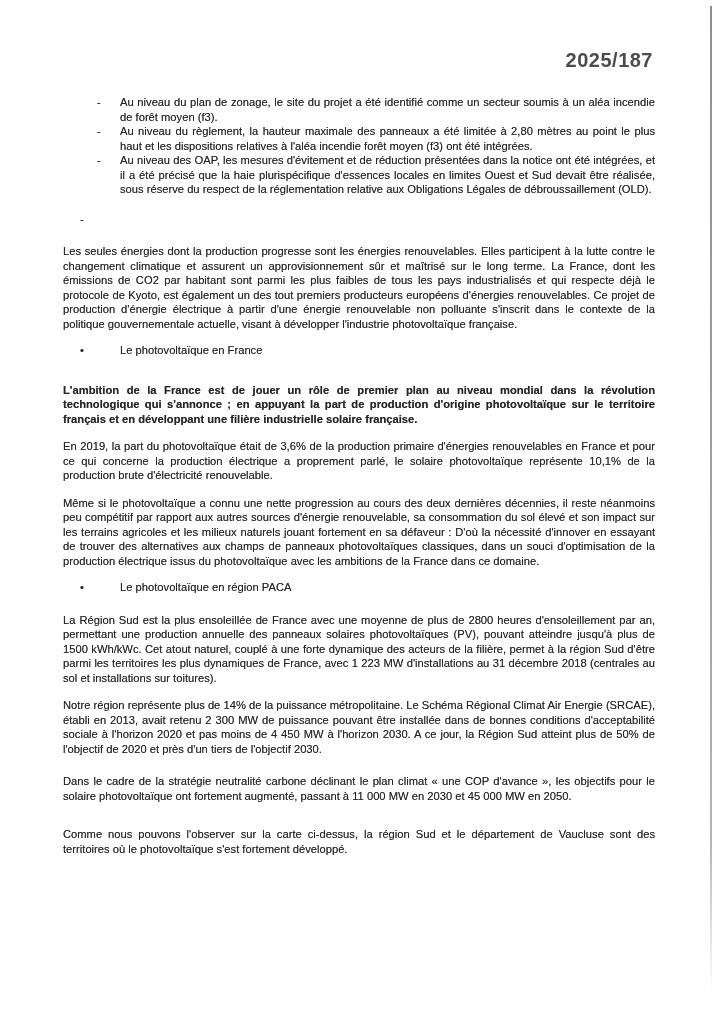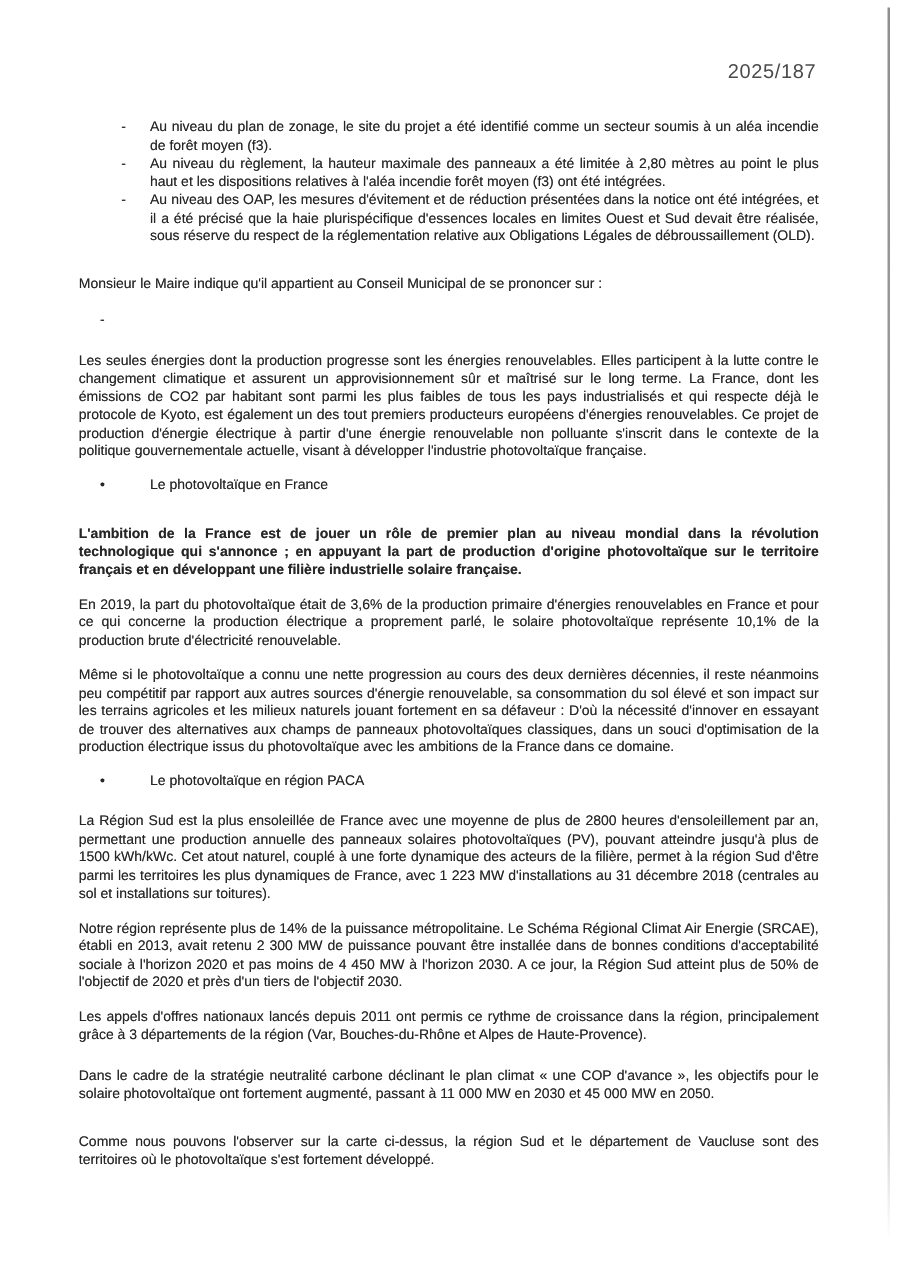--- a/index.html
+++ b/index.html
@@ -13,22 +13,22 @@
     height: 1024px;
     background: #ffffff;
     overflow: hidden;
     font-family: "Liberation Sans", sans-serif;
     color: #262626;
   }
   .page-number {
     position: absolute;
     top: 49px;
     right: 71px;
-    font-size: 16px;
-    font-weight: normal;
+    font-size: 20px;
+    font-weight: bold;
     letter-spacing: 0.5px;
     color: #4b4b4b;
   }
   .edge-line {
     position: absolute;
     top: 6px;
     left: 710px;
     width: 2px;
     height: 986px;
     background: linear-gradient(to bottom,
@@ -110,39 +110,37 @@
       <li class="dash-item">
         <span class="marker">-</span>
         <span class="item-text">Au niveau du règlement, la hauteur maximale des panneaux a été limitée à 2,80 mètres au point le plus haut et les dispositions relatives à l'aléa incendie forêt moyen (f3) ont été intégrées.</span>
       </li>
       <li class="dash-item">
         <span class="marker">-</span>
         <span class="item-text">Au niveau des OAP, les mesures d'évitement et de réduction présentées dans la notice ont été intégrées, et il a été précisé que la haie plurispécifique d'essences locales en limites Ouest et Sud devait être réalisée, sous réserve du respect de la réglementation relative aux Obligations Légales de débroussaillement (OLD).</span>
       </li>
     </ul>
 
-    <p class="intro">Monsieur le Maire indique qu'il appartient au Conseil Municipal de se prononcer sur :</p>
 
     <div class="section-head first">
       <span class="marker">-</span>
     </div>
     <p class="para flush">Les seules énergies dont la production progresse sont les énergies renouvelables. Elles participent à la lutte contre le changement climatique et assurent un approvisionnement sûr et maîtrisé sur le long terme. La France, dont les émissions de CO2 par habitant sont parmi les plus faibles de tous les pays industrialisés et qui respecte déjà le protocole de Kyoto, est également un des tout premiers producteurs européens d'énergies renouvelables. Ce projet de production d'énergie électrique à partir d'une énergie renouvelable non polluante s'inscrit dans le contexte de la politique gouvernementale actuelle, visant à développer l'industrie photovoltaïque française.</p>
 
     <div class="section-head">
       <span class="marker">•</span>
       <span class="head-text">Le photovoltaïque en France</span>
     </div>
     <p class="para after-head">L'ambition de la France est de jouer un rôle de premier plan au niveau mondial dans la révolution technologique qui s'annonce ; en appuyant la part de production d'origine photovoltaïque sur le territoire français et en développant une filière industrielle solaire française.</p>
     <p class="para">En 2019, la part du photovoltaïque était de 3,6% de la production primaire d'énergies renouvelables en France et pour ce qui concerne la production électrique a proprement parlé, le solaire photovoltaïque représente 10,1% de la production brute d'électricité renouvelable.</p>
     <p class="para">Même si le photovoltaïque a connu une nette progression au cours des deux dernières décennies, il reste néanmoins peu compétitif par rapport aux autres sources d'énergie renouvelable, sa consommation du sol élevé et son impact sur les terrains agricoles et les milieux naturels jouant fortement en sa défaveur : D'où la nécessité d'innover en essayant de trouver des alternatives aux champs de panneaux photovoltaïques classiques, dans un souci d'optimisation de la production électrique issus du photovoltaïque avec les ambitions de la France dans ce domaine.</p>
 
     <div class="section-head">
       <span class="marker">•</span>
       <span class="head-text">Le photovoltaïque en région PACA</span>
     </div>
     <p class="para flush">La Région Sud est la plus ensoleillée de France avec une moyenne de plus de 2800 heures d'ensoleillement par an, permettant une production annuelle des panneaux solaires photovoltaïques (PV), pouvant atteindre jusqu'à plus de 1500 kWh/kWc. Cet atout naturel, couplé à une forte dynamique des acteurs de la filière, permet à la région Sud d'être parmi les territoires les plus dynamiques de France, avec 1 223 MW d'installations au 31 décembre 2018 (centrales au sol et installations sur toitures).</p>
     <p class="para">Notre région représente plus de 14% de la puissance métropolitaine. Le Schéma Régional Climat Air Energie (SRCAE), établi en 2013, avait retenu 2 300 MW de puissance pouvant être installée dans de bonnes conditions d'acceptabilité sociale à l'horizon 2020 et pas moins de 4 450 MW à l'horizon 2030. A ce jour, la Région Sud atteint plus de 50% de l'objectif de 2020 et près d'un tiers de l'objectif 2030.</p>
-    <p class="para">Les appels d'offres nationaux lancés depuis 2011 ont permis ce rythme de croissance dans la région, principalement grâce à 3 départements de la région (Var, Bouches-du-Rhône et Alpes de Haute-Provence).</p>
     <p class="para flush">Dans le cadre de la stratégie neutralité carbone déclinant le plan climat « une COP d'avance », les objectifs pour le solaire photovoltaïque ont fortement augmenté, passant à 11 000 MW en 2030 et 45 000 MW en 2050.</p>
     <p class="para gap-lg">Comme nous pouvons l'observer sur la carte ci-dessus, la région Sud et le département de Vaucluse sont des territoires où le photovoltaïque s'est fortement développé.</p>
 
   </div>
 </div>
 
 </body></html>

